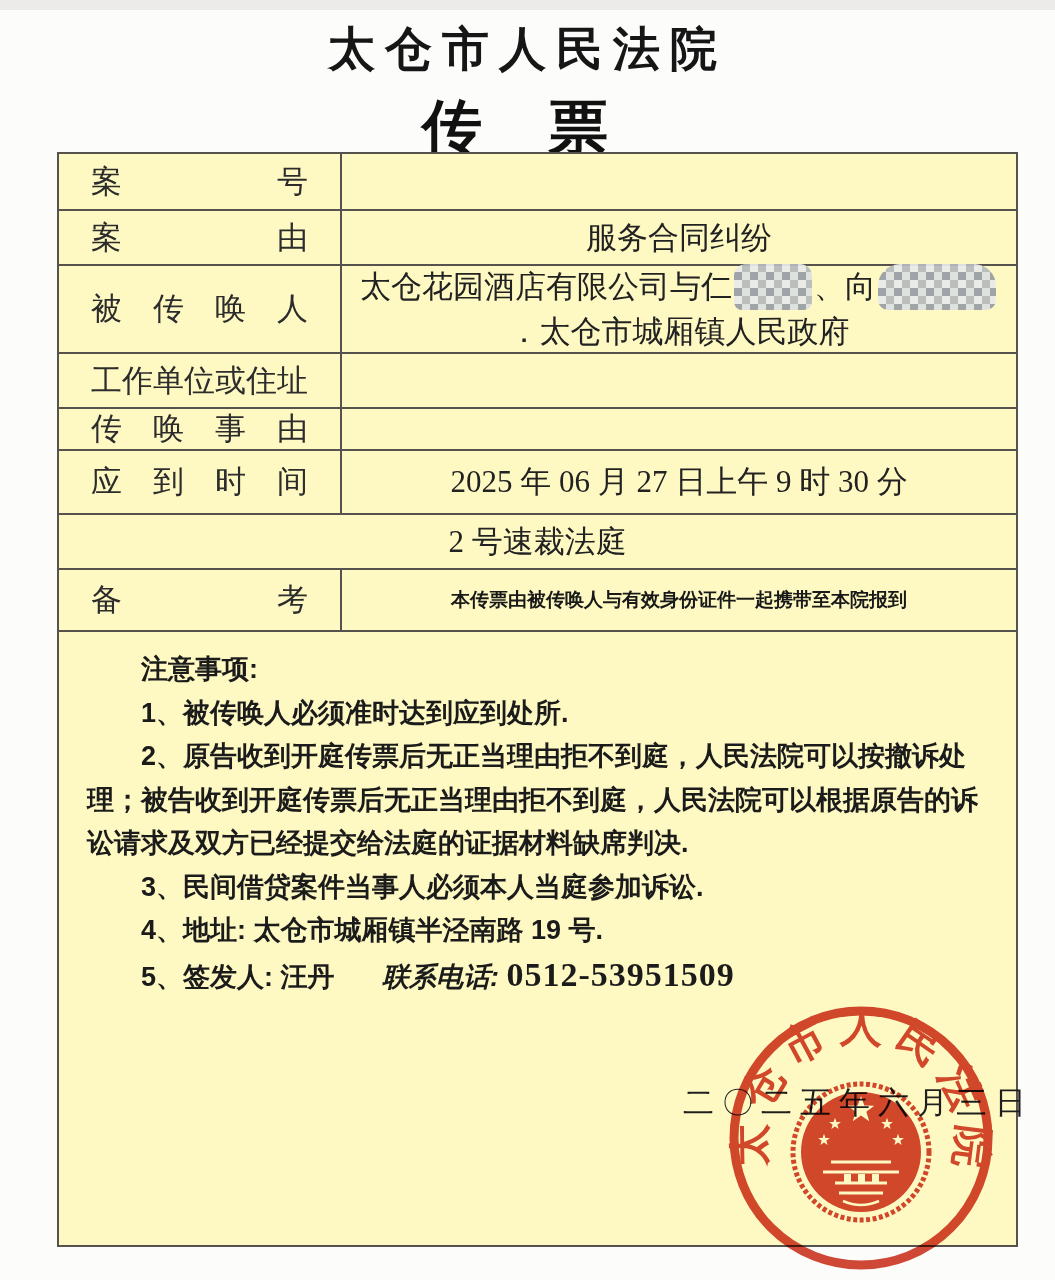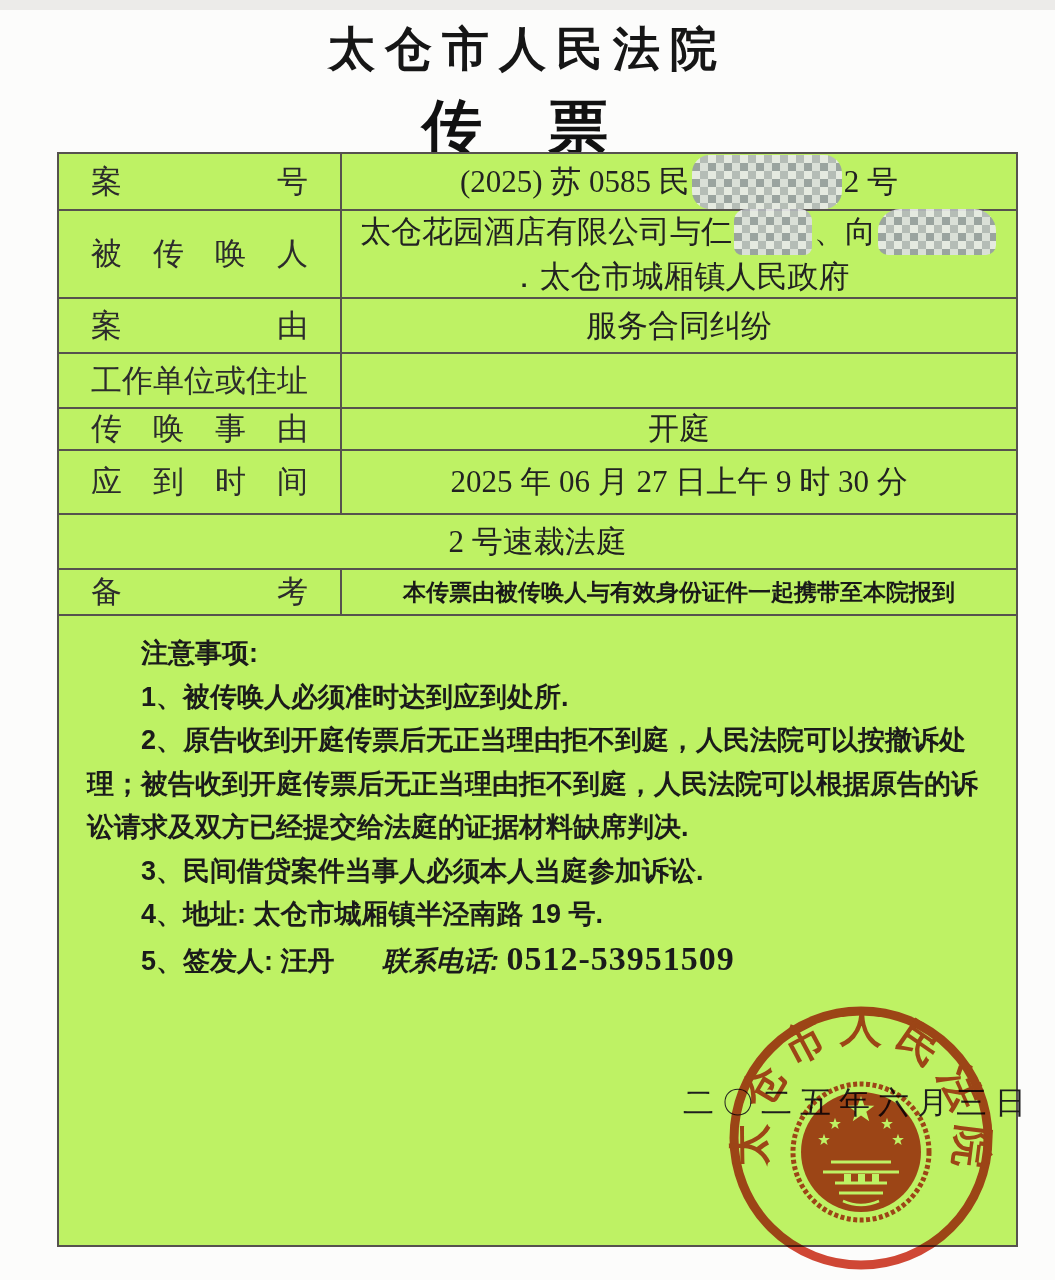--- a/index.html
+++ b/index.html
@@ -18,43 +18,43 @@
     letter-spacing:10px;color:#161616;
   }
   .doc-title{
     position:absolute;left:0;top:88px;width:1030px;
     text-align:center;font-size:60px;font-weight:bold;
     letter-spacing:66px;padding-left:66px;box-sizing:border-box;color:#111;
   }
   
   .doc{
     position:absolute;left:57px;top:152px;width:957px;height:1091px;
-    border:2px solid #56524e;background:#bef264;
+    border:2px solid #56524e;background:#fef9c3;
   }
   .trow{display:flex;border-bottom:2px solid #56524e;box-sizing:border-box;}
   .tlabel{
     width:283px;flex:none;border-right:2px solid #56524e;box-sizing:border-box;
     display:flex;align-items:center;
     font-size:31px;color:#2c2c2c;
     padding:0 32px;
   }
   .tlabel span{
     display:block;width:100%;
     text-align:justify;text-align-last:justify;
   }
   .tvalue{
     flex:1;display:flex;align-items:center;justify-content:center;
     font-size:31px;color:#222;text-align:center;line-height:44px;
     padding:0 10px;
   }
   .r0{height:57px;} .r1{height:55px;} .r2{height:88px;} .r3{height:55px;}
-  .r4{height:42px;} .r5{height:64px;} .r6{height:55px;} .r7{height:46px;}
+  .r4{height:42px;} .r5{height:64px;} .r6{height:55px;} .r7{height:62px;}
   .remark-value{
     font-family:"Liberation Sans","DejaVu Sans",sans-serif;
-    font-weight:bold;font-size:23px;color:#191919;line-height:30px;
+    font-weight:bold;font-size:19px;color:#191919;line-height:30px;
   }
   
   .mosaic{
     display:inline-block;vertical-align:-16px;
     background:conic-gradient(#b5b9bd 25%,#dddfe1 0 50%,#989ea4 0 75%,#e9eaeb 0) 0 0/16px 16px;
     opacity:.92;
   }
   .m-case{width:150px;height:54px;border-radius:18px;margin:0 2px;}
   .m-p1{width:78px;height:46px;border-radius:12px 12px 8px 8px;vertical-align:-13px;margin:0 2px;}
   .m-p2{width:118px;height:46px;border-radius:22px 22px 10px 10px;vertical-align:-13px;margin:0 2px;}
@@ -87,55 +87,49 @@
 
 <div class="court-name">太仓市人民法院</div>
 <div class="doc-title">传票</div>
 
 <div class="doc">
 
   <div class="trow r0">
     <div class="tlabel">
         <span>案号</span>
       </div>
-    <div class="tvalue">
-      <span>(2025) 苏 0585 民</span>
-        <span class="mosaic m-case"></span>
-        <span>2 号</span>
-    </div>
+  </div>
+
+  <div class="trow r1">
+    <div class="tlabel">
+        <span>案由</span>
+      </div>
+    <div class="tvalue">服务合同纠纷</div>
   </div>
 
   <div class="trow r2">
     <div class="tlabel">
         <span>被传唤人</span>
       </div>
     <div class="tvalue">
       <div><span>太仓花园酒店有限公司与仁</span><span class="mosaic m-p1"></span><span>、向</span><span class="mosaic m-p2"></span><span>．太仓市城厢镇人民政府</span></div>
     </div>
-  </div>
-
-  <div class="trow r1">
-    <div class="tlabel">
-        <span>案由</span>
-      </div>
-    <div class="tvalue">服务合同纠纷</div>
   </div>
 
   <div class="trow r3">
     <div class="tlabel">
         <span>工作单位或住址</span>
       </div>
     <div class="tvalue"></div>
   </div>
 
   <div class="trow r4">
     <div class="tlabel">
         <span>传唤事由</span>
       </div>
-    <div class="tvalue">开庭</div>
   </div>
 
   <div class="trow r5">
     <div class="tlabel">
         <span>应到时间</span>
       </div>
     <div class="tvalue">2025 年 06 月 27 日上午 9 时 30 分</div>
   </div>
 
   <div class="trow r6">

